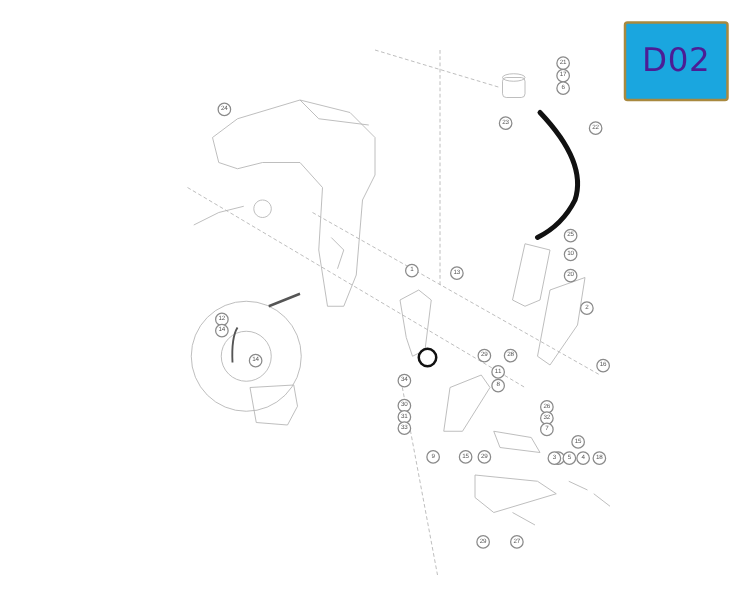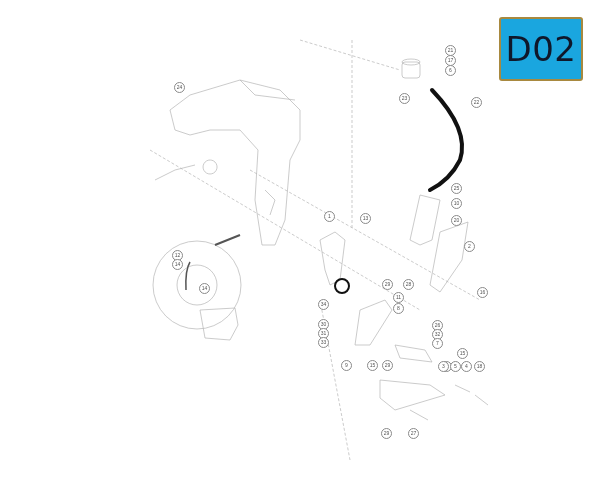--- a/index.html
+++ b/index.html
@@ -1,19 +1,19 @@
 <!DOCTYPE html>
 <html><head>
 <meta charset="utf-8">
 <style>
   html,body{margin:0;padding:0;background:#ffffff;}
   body{width:600px;height:480px;position:relative;overflow:hidden;font-family:"Liberation Sans",sans-serif;}
   #canvas{position:absolute;left:0;top:0;width:600px;height:480px;}
   .badge{position:absolute;left:499px;top:17px;width:84px;height:64px;background:#1aa6df;border:2px solid #a8893f;box-sizing:border-box;border-radius:3px;display:flex;align-items:center;justify-content:center;}
-  .badge span{color:#0f172a;font-size:34px;font-family:"DejaVu Sans",sans-serif;letter-spacing:0.5px;}
+  .badge span{color:#4c1d95;font-size:26px;font-family:"DejaVu Sans",sans-serif;letter-spacing:0.5px;}
   .callout{position:absolute;width:11px;height:11px;border:1px solid #8a8a8a;border-radius:50%;background:#fff;box-sizing:border-box;font-size:5px;line-height:9px;text-align:center;color:#555;font-family:"Liberation Sans",sans-serif;}
 </style>
 </head>
 <body>
 
 <div id="canvas">
   <svg width="600" height="480" viewBox="0 0 600 480" style="position:absolute;left:0;top:0">
     <g fill="none" stroke="#b5b5b5" stroke-width="0.7">
 
       <path d="M352 40 L352 230" stroke-dasharray="3,2"></path>

